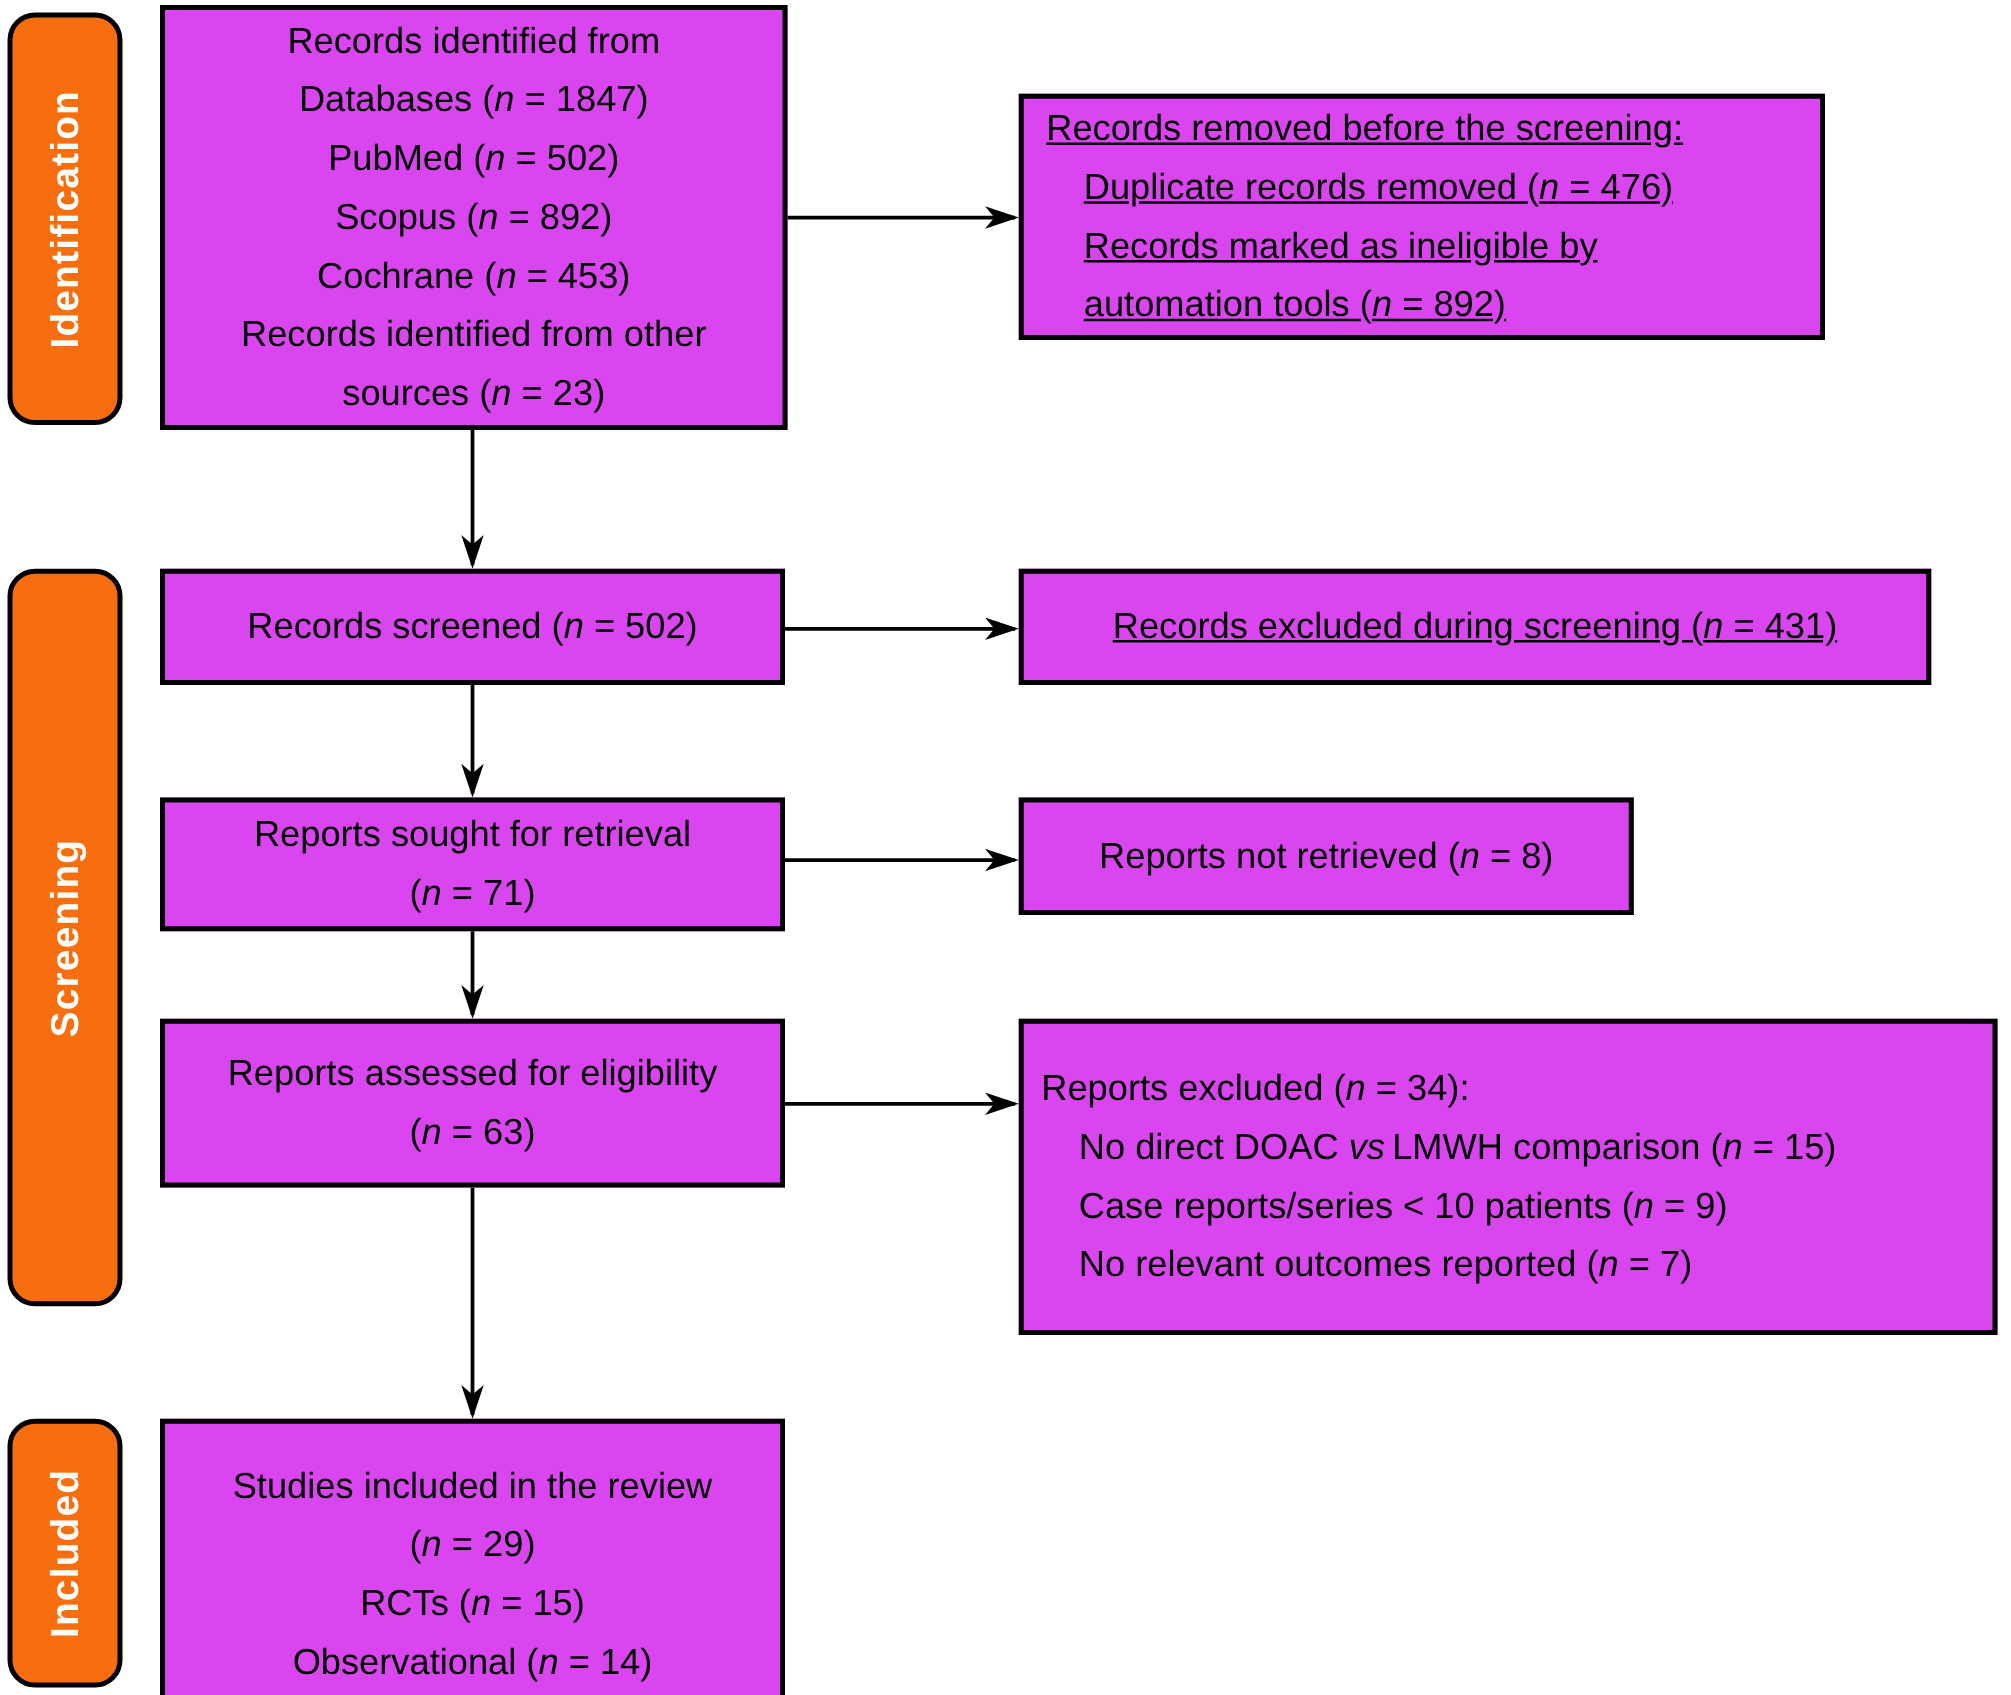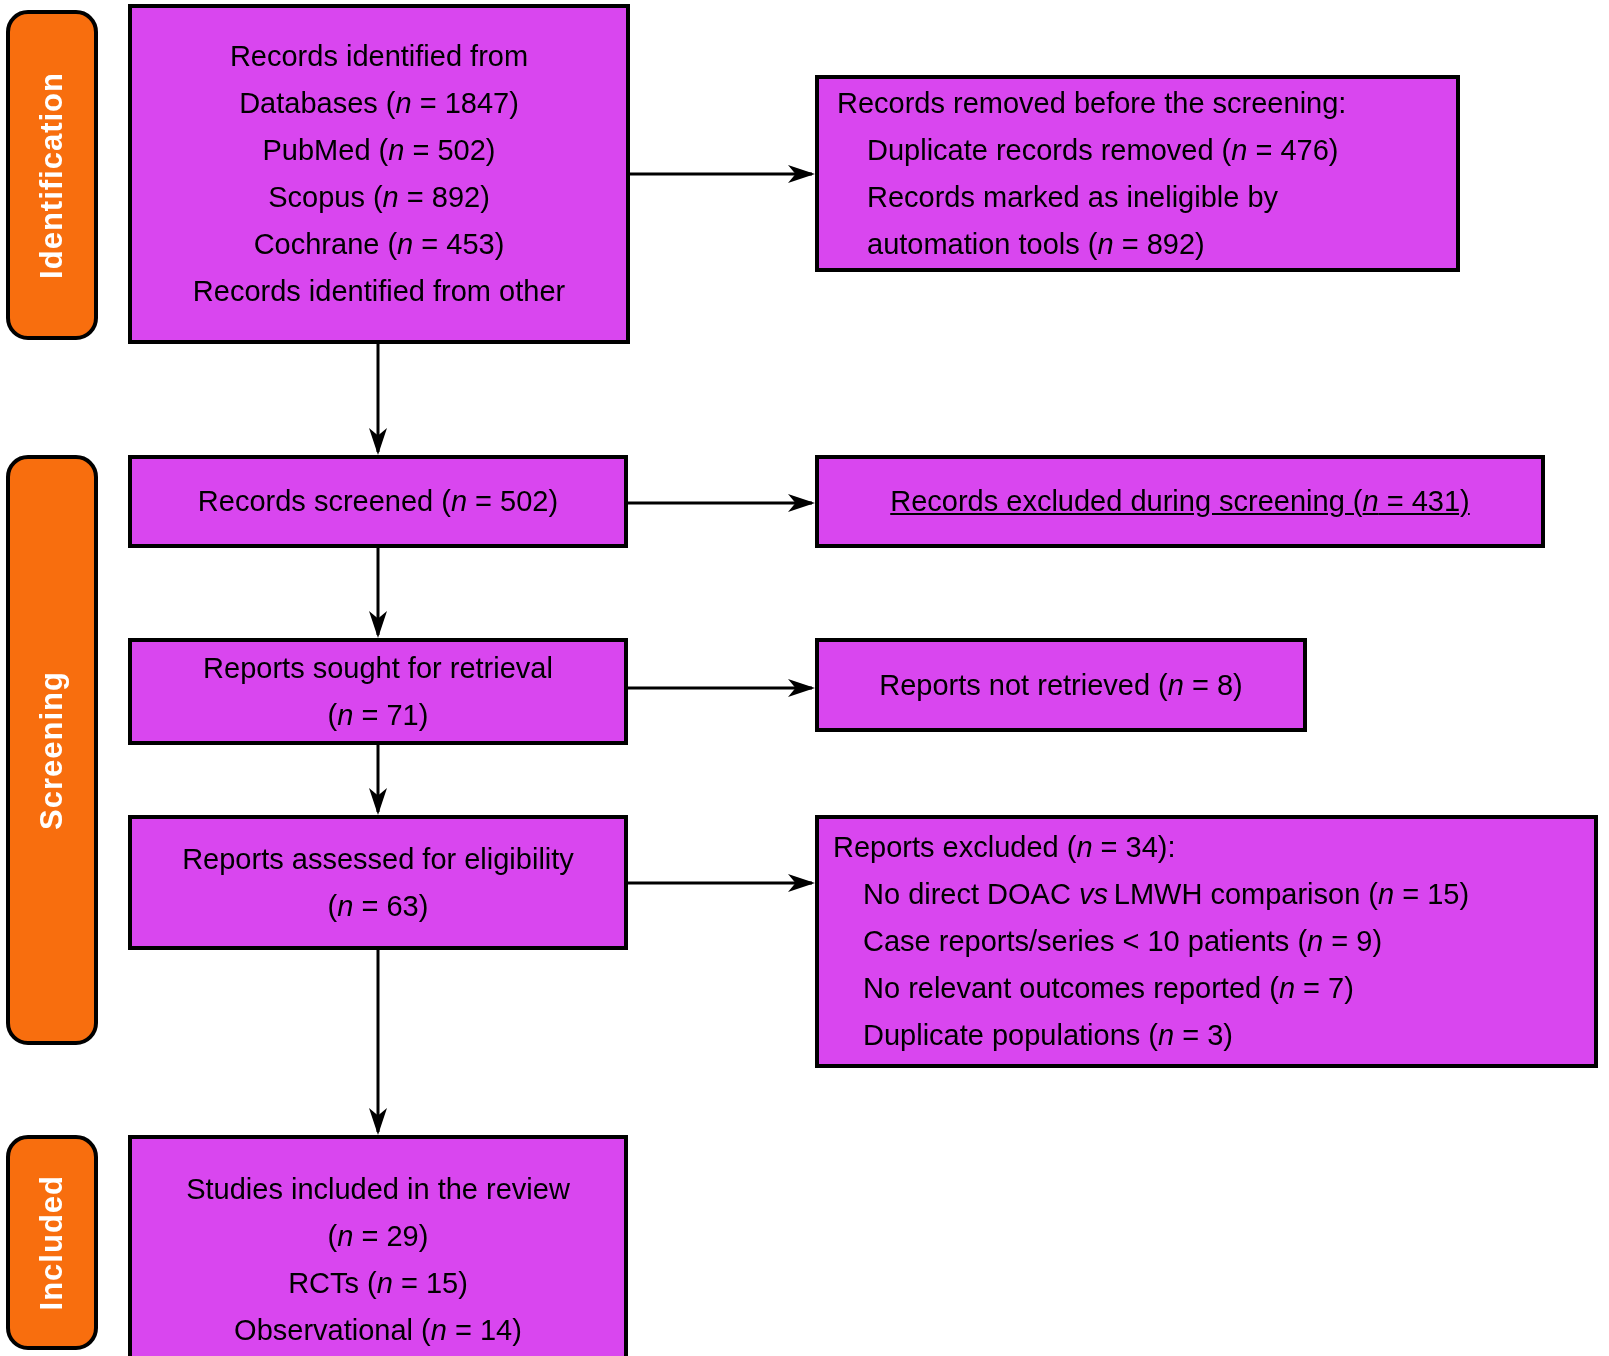--- a/index.html
+++ b/index.html
@@ -95,23 +95,24 @@
     <span>Included</span>
   </div>
 
   <div class="box center" style="left:128px;top:4px;width:502px;height:340px;">
     <div class="line">Records identified from</div>
     <div class="line">Databases (<i>n</i> = 1847)</div>
     <div class="line">PubMed (<i>n</i> = 502)</div>
     <div class="line">Scopus (<i>n</i> = 892)</div>
     <div class="line">Cochrane (<i>n</i> = 453)</div>
     <div class="line">Records identified from other</div>
+    <div class="line">sources (<i>n</i> = 23)</div>
   </div>
 
-  <div class="box left" style="left:815px;top:75px;width:645px;height:197px;">
+  <div class="box left" style="left:815px;top:75px;width:645px;height:197px;text-decoration:underline;">
     <div class="line">Records removed before the screening:</div>
     <div class="line indent">Duplicate records removed (<i>n</i> = 476)</div>
     <div class="line indent">Records marked as ineligible by</div>
     <div class="line indent">automation tools (<i>n</i> = 892)</div>
   </div>
 
   <div class="box center" style="left:128px;top:455px;width:500px;height:93px;">
     <div class="line">Records screened (<i>n</i> = 502)</div>
   </div>
 
@@ -131,21 +132,20 @@
   <div class="box center" style="left:128px;top:815px;width:500px;height:135px;">
     <div class="line">Reports assessed for eligibility</div>
     <div class="line">(<i>n</i> = 63)</div>
   </div>
 
   <div class="box left" style="left:815px;top:815px;width:783px;height:253px;padding-left:14px;">
     <div class="line">Reports excluded (<i>n</i> = 34):</div>
     <div class="line indent">No direct DOAC <i>vs</i> LMWH comparison (<i>n</i> = 15)</div>
     <div class="line indent">Case reports/series &lt; 10 patients (<i>n</i> = 9)</div>
     <div class="line indent">No relevant outcomes reported (<i>n</i> = 7)</div>
-    <div class="line indent">Duplicate populations (<i>n</i> = 3)</div>
   </div>
 
   <div class="box center" style="left:128px;top:1135px;width:500px;height:250px;">
     <div class="line">Studies included in the review</div>
     <div class="line">(<i>n</i> = 29)</div>
     <div class="line">RCTs (<i>n</i> = 15)</div>
     <div class="line">Observational (<i>n</i> = 14)</div>
   </div>
 
 </div>

